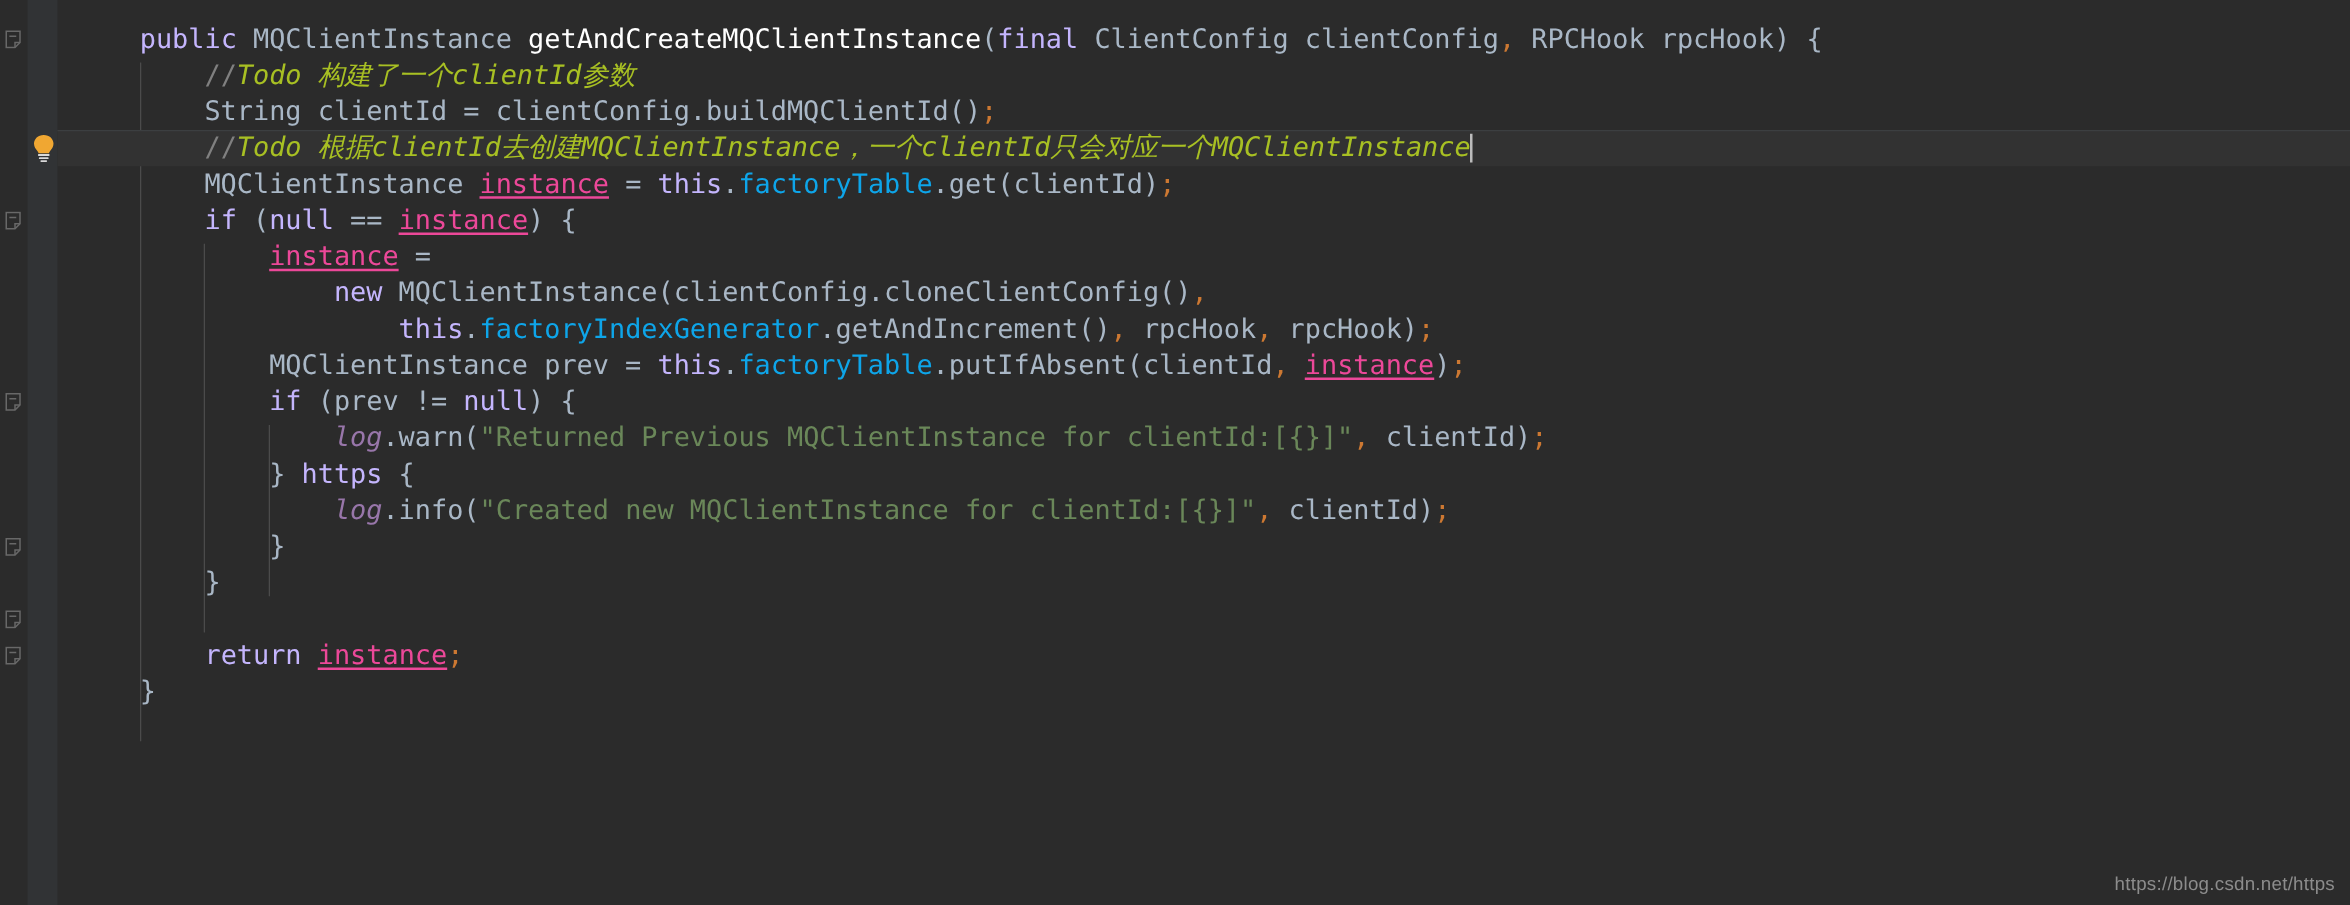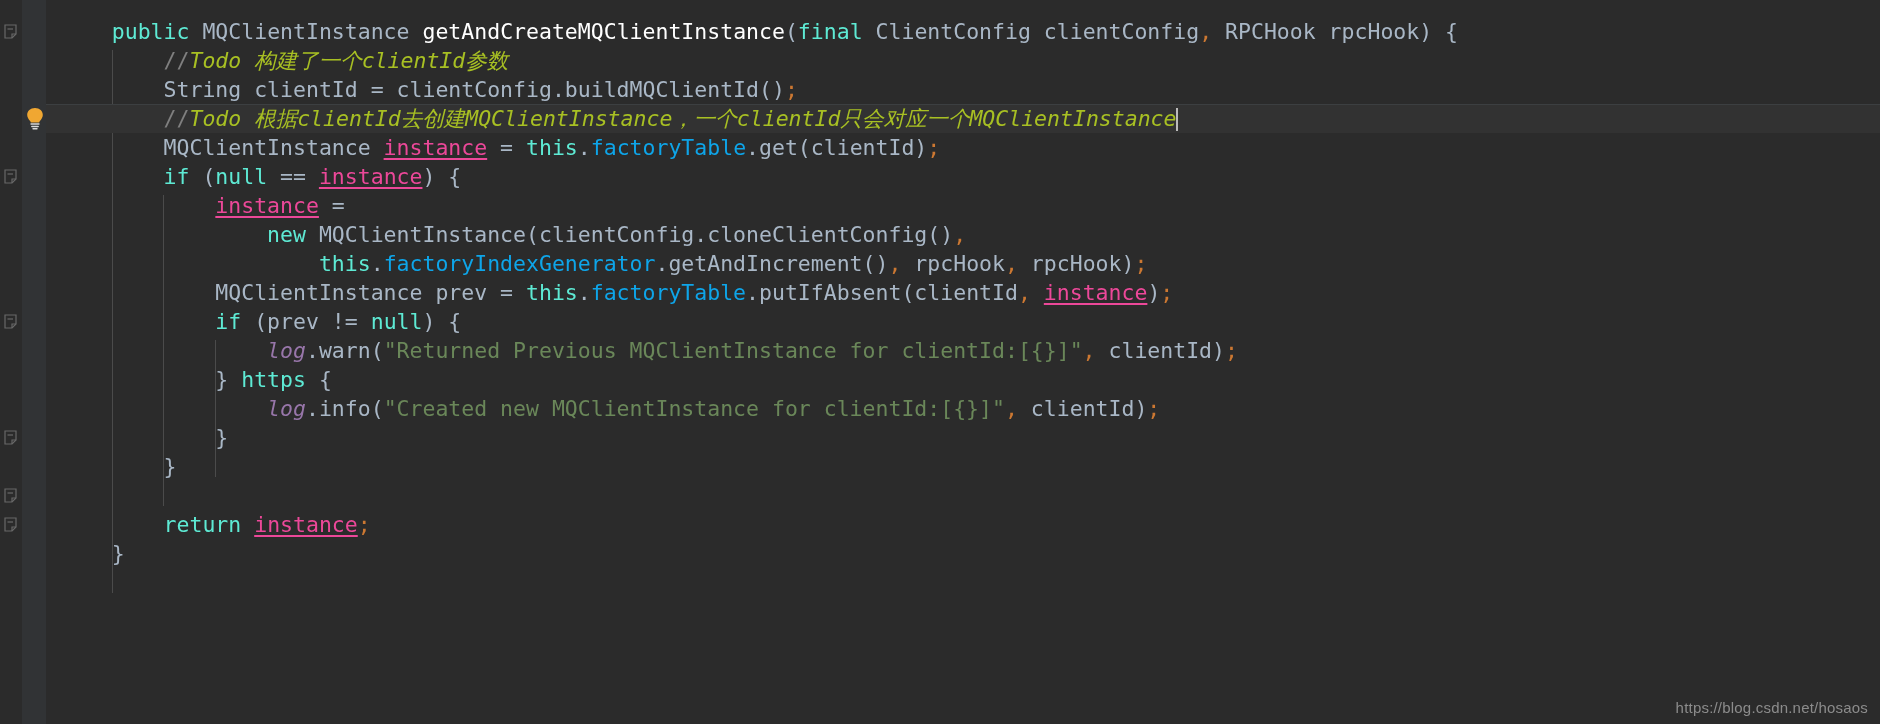--- a/index.html
+++ b/index.html
@@ -82,21 +82,21 @@
   }
 
   
   .guide {
     position: absolute;
     width: 1px;
     background: #4b4b4b;
   }
 
   
-  .kw      { color: #5eead4; }      
+  .kw      { color: #c4b5fd; }      
   .plain   { color: #a9b7c6; }
   .cls     { color: #a9b7c6; }
   .mdecl   { color: #ffffff; }      
   .field   { color: #0ea5e9; }      
   .str     { color: #6a8759; }      
   .cmt     { color: #808080; }      
   .todo    { color: #a8c023; font-style: italic; }  
   .semi    { color: #cc7832; }      
   .local   { color: #ec4899; text-decoration: underline; text-underline-offset: 3px; }
   .logv    { color: #9876aa; font-style: italic; }  
@@ -203,14 +203,14 @@
         <div class="line"><span class="plain">            } </span><span class="kw">https</span><span class="plain"> {</span></div>
         <div class="line"><span class="plain">                </span><span class="logv">log</span><span class="plain">.info(</span><span class="str">"Created new MQClientInstance for clientId:[{}]"</span><span class="semi">,</span><span class="plain"> clientId)</span><span class="semi">;</span></div>
         <div class="line"><span class="plain">            }</span></div>
         <div class="line"><span class="plain">        }</span></div>
         <div class="line"><span class="plain"></span></div>
         <div class="line"><span class="plain">        </span><span class="kw">return</span><span class="plain"> </span><span class="local">instance</span><span class="semi">;</span></div>
         <div class="line"><span class="plain">    }</span></div>
       </div>
   </div>
 
-  <div class="watermark">https://blog.csdn.net/hosaos</div>
+  <div class="watermark">https://blog.csdn.net/https</div>
 </div>
 
 </body></html>

